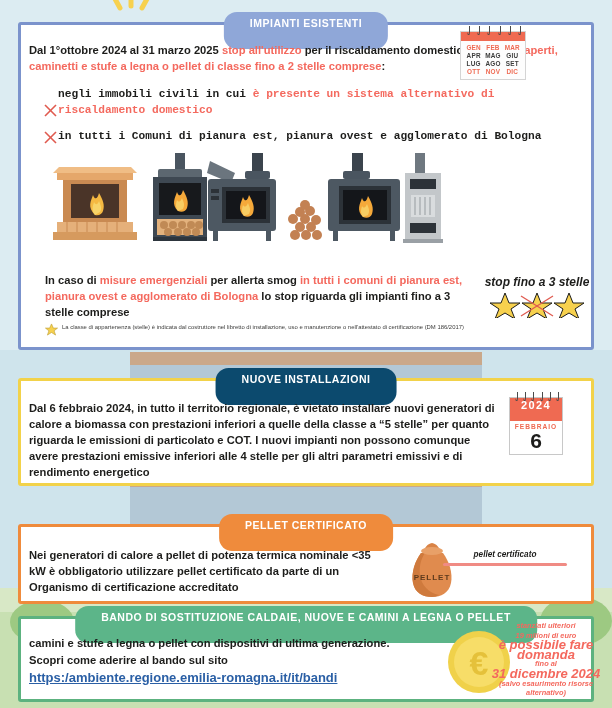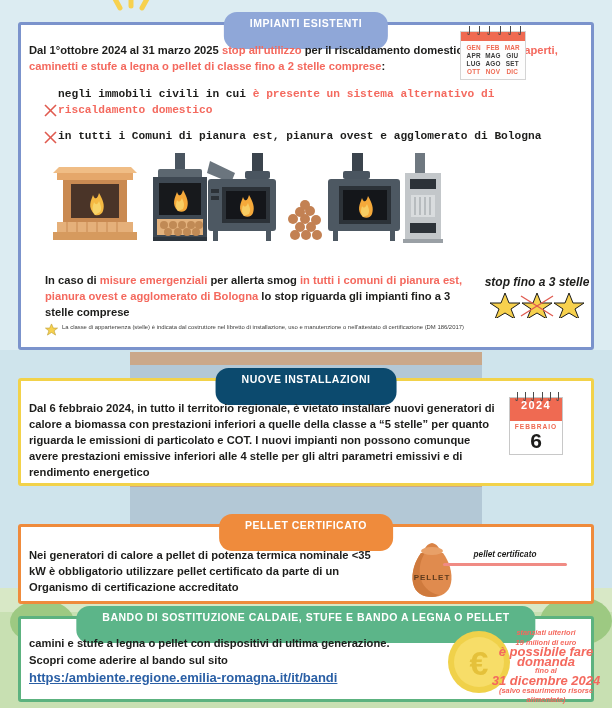--- a/index.html
+++ b/index.html
@@ -447,38 +447,38 @@
       <text x="31" y="41" font-family="Liberation Sans, sans-serif" font-size="8" font-weight="bold" fill="#5d3a1c" text-anchor="middle" letter-spacing="1">PELLET</text>
     </svg>
 
     <div class="pellet-note" style="left:400px; top:22px; width:168px;">
       <div>pellet certificato</div>
       <div class="red-underline"></div>
     </div>
   </div>
 
   <div class="panel green" style="left:18px; top:616px; width:576px; height:86px;">
-    <div class="tab green">BANDO DI SOSTITUZIONE CALDAIE, STUFE E BANDO A LEGNA O PELLET</div>
+    <div class="tab green">BANDO DI SOSTITUZIONE CALDAIE, NUOVE E CAMINI A LEGNA O PELLET</div>
 
     <div style="position:absolute; left:8px; top:16px; width:420px;">
       <div class="body-text" style="line-height:16.5px;">camini e stufe a legna o pellet con dispositivi di ultima generazione.</div>
       <div class="body-text" style="line-height:16.5px;">Scopri come aderire al bando sul sito</div>
       <a class="link" href="#">https:/ambiente.regione.emilia-romagna.it/it/bandi</a>
     </div>
 
     <svg style="position:absolute; left:425px; top:10px;" width="66" height="66" viewBox="0 0 66 66">
       <circle cx="33" cy="33" r="31" fill="#f0d14a"></circle>
       <circle cx="33" cy="33" r="25" fill="#f7dd68"></circle>
       <text x="33" y="46" font-family="Liberation Sans, sans-serif" font-size="34" font-weight="bold" fill="#e5c13a" text-anchor="middle">€</text>
     </svg>
 
-    <div class="euro-note" style="left:462px; top:9px;">
+    <div class="euro-note" style="left:462px; top:2px;">
       <div>stanziati ulteriori</div>
       <div>19 milioni di euro</div>
       <div class="big">è possibile fare domanda</div>
       <div>fino al</div>
       <div class="big">31 dicembre 2024</div>
       <div>(salvo esaurimento risorse</div>
-      <div>alimentate)</div>
+      <div>alternativo)</div>
     </div>
   </div>
 
 </div>
 
 </body></html>

